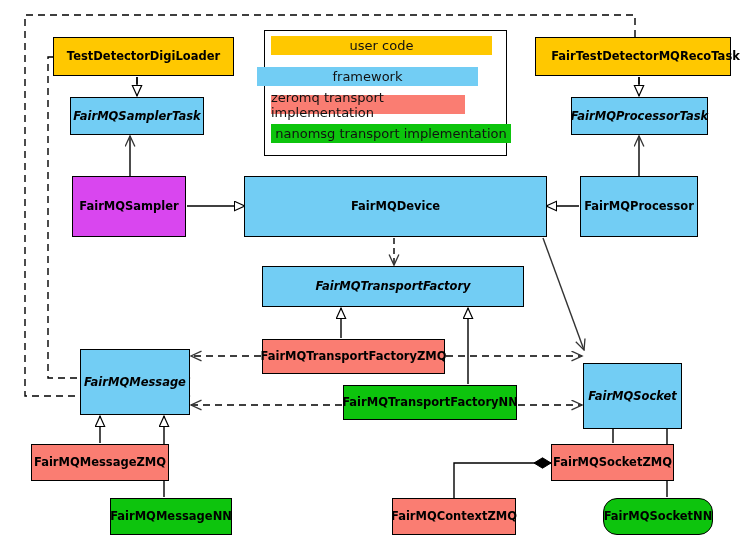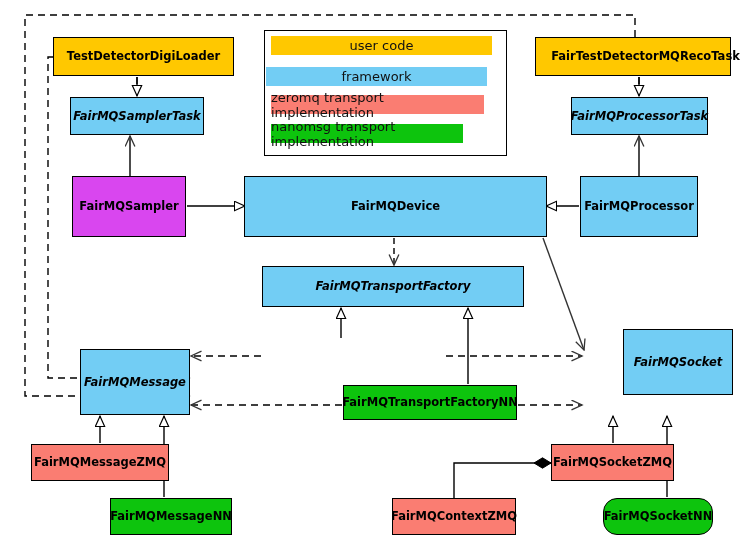--- a/index.html
+++ b/index.html
@@ -144,27 +144,27 @@
     <g>
       <path d="M454,498 L454,463 L551,463" fill="none" stroke="#000000" stroke-width="1.4" marker-end="url(#diamondFill)"></path>
     </g>
   </svg>
 
   <div class="legend-box" style="left:264px;top:30px;width:243px;height:126px;">
   </div>
   <div class="legend-bar" style="left:271px;top:36px;width:221px;height:19px;background:#FFC800;z-index:6;">
     <span>user code</span>
   </div>
-  <div class="legend-bar" style="left:266px;top:67px;width:221px;height:19px;background:#72CDF4;z-index:6;">
+  <div class="legend-bar" style="left:257px;top:67px;width:221px;height:19px;background:#72CDF4;z-index:6;">
     <span>framework</span>
   </div>
-  <div class="legend-bar" style="left:271px;top:95px;width:213px;height:19px;background:#FA7D72;z-index:6;align-items:center;">
+  <div class="legend-bar" style="left:271px;top:95px;width:194px;height:19px;background:#FA7D72;z-index:6;align-items:center;">
     <span>zeromq transport implementation</span>
   </div>
-  <div class="legend-bar" style="left:271px;top:124px;width:192px;height:19px;background:#0DC40D;z-index:6;">
+  <div class="legend-bar" style="left:271px;top:124px;width:240px;height:19px;background:#0DC40D;z-index:6;">
     <span>nanomsg transport implementation</span>
   </div>
 
   <div class="node" style="left:53px;top:37px;width:181px;height:39px;background:#FFC800;">
     <span>TestDetectorDigiLoader</span>
   </div>
 
   <div class="node" style="left:535px;top:37px;width:196px;height:39px;background:#FFC800;padding-left:25px;">
     <span>FairTestDetectorMQRecoTask</span>
   </div>
@@ -186,30 +186,33 @@
   </div>
 
   <div class="node" style="left:580px;top:176px;width:118px;height:61px;background:#72CDF4;">
     <span>FairMQProcessor</span>
   </div>
 
   <div class="node abstract" style="left:262px;top:266px;width:262px;height:41px;background:#72CDF4;">
     <span>FairMQTransportFactory</span>
   </div>
 
+  <div class="node" style="left:262px;top:339px;width:183px;height:35px;background:#FA7D72;">
+    <span>FairMQTransportFactoryZMQ</span>
+  </div>
 
   <div class="node" style="left:343px;top:385px;width:174px;height:35px;background:#0DC40D;">
     <span>FairMQTransportFactoryNN</span>
   </div>
 
   <div class="node abstract" style="left:80px;top:349px;width:110px;height:66px;background:#72CDF4;">
     <span>FairMQMessage</span>
   </div>
 
-  <div class="node abstract" style="left:583px;top:329px;width:110px;height:66px;background:#72CDF4;margin-left:40px;">
+  <div class="node abstract" style="left:583px;top:363px;width:99px;height:66px;background:#72CDF4;">
     <span>FairMQSocket</span>
   </div>
 
   <div class="node" style="left:31px;top:444px;width:138px;height:37px;background:#FA7D72;">
     <span>FairMQMessageZMQ</span>
   </div>
 
   <div class="node" style="left:103px;top:498px;width:122px;height:37px;background:#0DC40D;margin-left:7px;">
     <span>FairMQMessageNN</span>
   </div>

